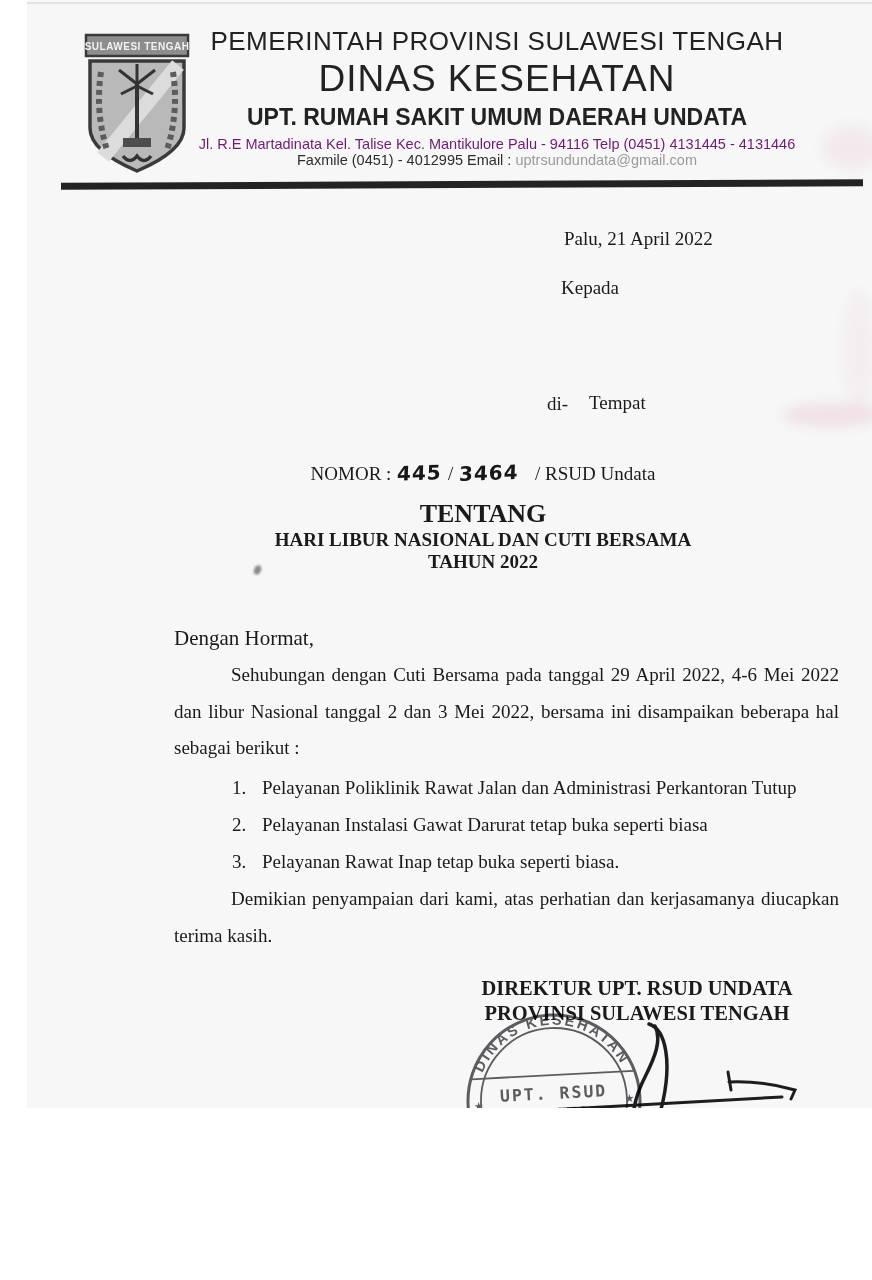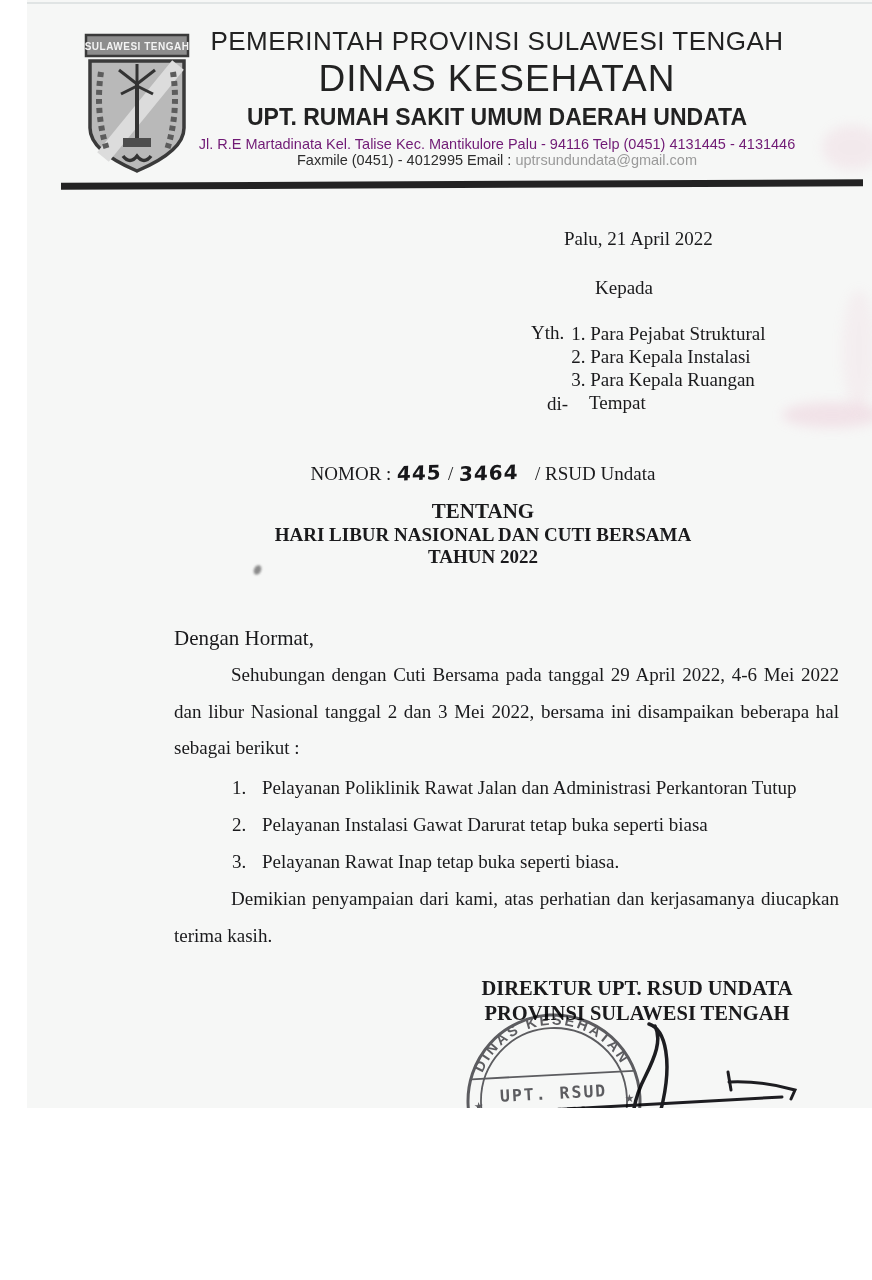--- a/index.html
+++ b/index.html
@@ -27,40 +27,40 @@
   .email{color:#9a9a9a;}
   .logo{position:absolute;left:54px;top:32px;}
   .rule-bar{
     position:absolute;left:34px;top:181px;width:802px;height:7px;
     background:#232323;transform:rotate(-.25deg);
   }
   .rule-faint{position:absolute;left:0;top:2px;width:872px;height:2px;background:#e0e4e4;}
   
   .serif19{font-size:19px;}
   .date-line{position:absolute;left:537px;top:228px;}
-  .kepada{position:absolute;left:568px;top:277px;}
+  .kepada{position:absolute;left:534px;top:277px;}
   .yth{position:absolute;left:504px;top:322px;display:flex;gap:7px;}
   .yth-list{line-height:23px;}
   .di{position:absolute;left:520px;top:393px;}
   .tempat{position:absolute;left:562px;top:392px;}
   
   .title-block{position:absolute;left:106px;top:456px;width:700px;text-align:center;}
   .se-heading{
     font-size:20px;font-weight:700;letter-spacing:.5px;
     text-decoration:underline;text-decoration-thickness:2px;text-underline-offset:3px;
   }
   .nomor{font-size:19px;margin-top:5px;}
   .hand{
     font-family:"DejaVu Sans", sans-serif;
     font-weight:700;font-size:20px;color:#17171a;
     display:inline-block;transform:rotate(-2deg) skewX(-4deg);
     letter-spacing:1px;margin:0 6px;
   }
   .nomor-suffix{margin-left:10px;}
-  .tentang{font-size:21px;font-weight:700;margin-top:14px;}
+  .tentang{font-size:26px;font-weight:700;margin-top:14px;}
   .subject{font-size:19px;font-weight:700;line-height:22px;}
   
   .body-block{position:absolute;left:147px;top:626px;width:665px;}
   .greeting{font-size:21px;}
   .para{
     font-size:19px;text-align:justify;text-indent:57px;
     line-height:36.5px;margin:6px 0 0 0;
   }
   ol.items{
     margin:2px 0 0 0;padding:0 0 0 58px;
@@ -125,28 +125,20 @@
     <div class="lh2">DINAS KESEHATAN</div>
     <div class="lh3">UPT. RUMAH SAKIT UMUM DAERAH UNDATA</div>
     <div class="addr">Jl. R.E Martadinata Kel. Talise Kec. Mantikulore Palu -  94116 Telp (0451) 4131445 - 4131446</div>
     <div class="addr2"><span>Faxmile (0451) - 4012995 Email : </span><span class="email">uptrsundundata@gmail.com</span></div>
   </div>
 
   <div class="rule-bar"></div>
 
   <div class="date-line serif19">Palu, 21 April 2022</div>
   <div class="kepada serif19">Kepada</div>
-  <div class="yth serif19">
-    <div>Yth.</div>
-    <div class="yth-list">
-      <div>1. Para Pejabat Struktural</div>
-      <div>2. Para Kepala Instalasi</div>
-      <div>3. Para Kepala Ruangan</div>
-    </div>
-  </div>
   <div class="di serif19">di-</div>
   <div class="tempat serif19">Tempat</div>
 
   <div class="title-block">
     <div class="nomor"><span>NOMOR :</span><span class="hand">445</span><span>/</span><span class="hand">3464</span><span class="nomor-suffix">/ RSUD Undata</span></div>
     <div class="tentang">TENTANG</div>
     <div class="subject">HARI LIBUR NASIONAL DAN CUTI BERSAMA</div>
     <div class="subject">TAHUN 2022</div>
   </div>
 

